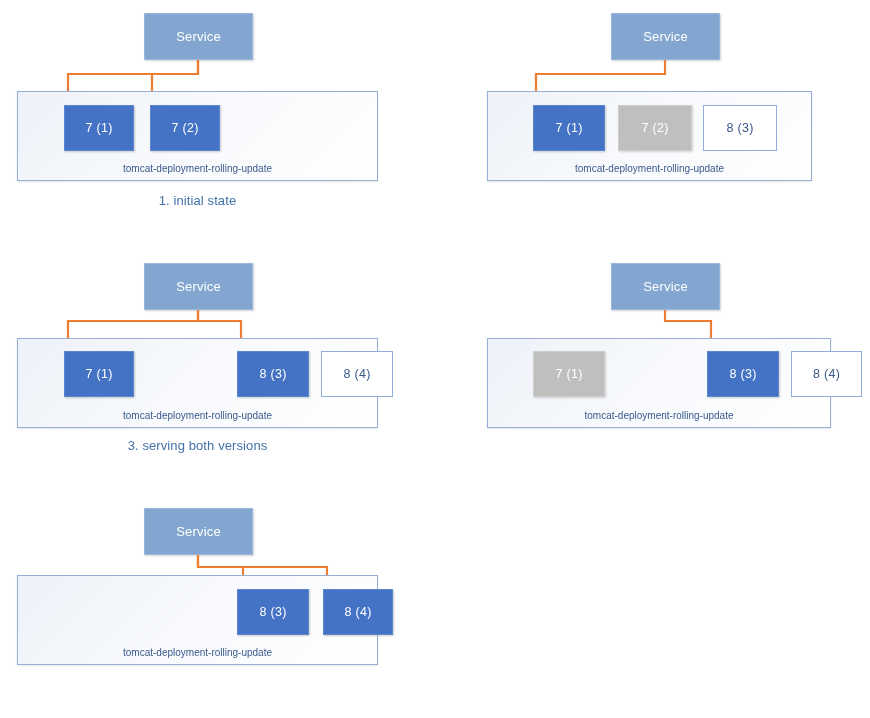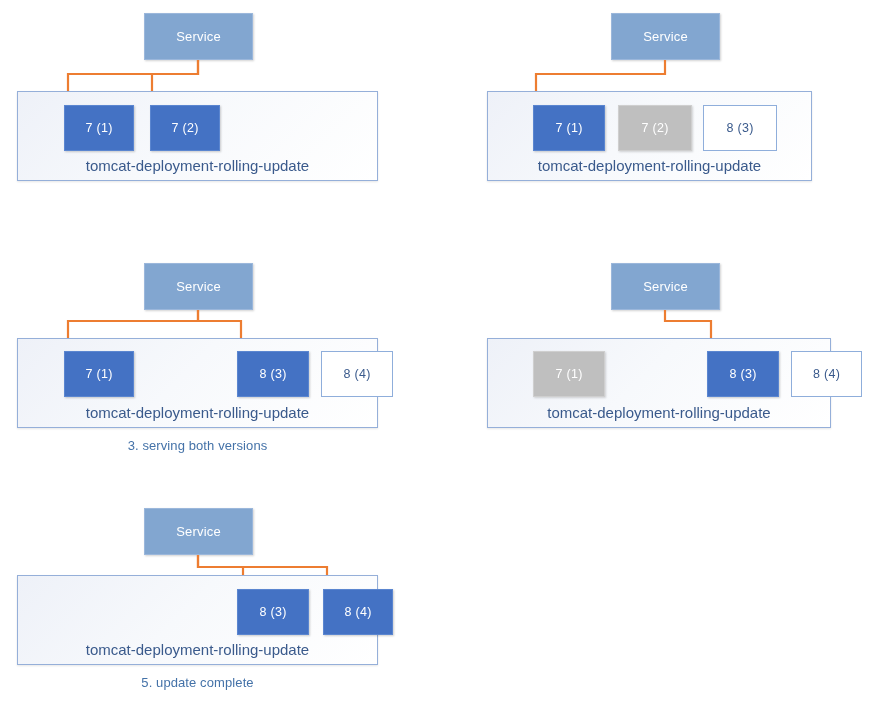--- a/index.html
+++ b/index.html
@@ -39,21 +39,21 @@
     background: linear-gradient(135deg, #eef1f8 0%, #f7f9fc 45%, #ffffff 100%);
     box-shadow: 0 1px 2px rgba(0,0,0,.10);
   }
   .deploy-label {
     position: absolute;
     left: 0;
     right: 0;
     bottom: 6px;
     text-align: center;
     color: #3A5A8C;
-    font-size: 15px;
+    font-size: 10px;
   }
   
   .pod {
     position: absolute;
     box-sizing: border-box;
     display: flex;
     align-items: center;
     justify-content: center;
     font-size: 12.5px;
     letter-spacing: .3px;
@@ -108,20 +108,21 @@
     <polygon points="146,96 158,96 152,108" fill="#ED7D31"></polygon>
   </svg>
 
   <div class="deploy-box" style="left:17px;top:91px;width:361px;height:90px;">
     <div class="deploy-label">tomcat-deployment-rolling-update</div>
   </div>
 
   <div class="pod active" style="left:32px;top:105px;width:70px;height:46px;">7 (1)</div>
   <div class="pod active" style="left:118px;top:105px;width:70px;height:46px;">7 (2)</div>
 
+  <div class="caption" style="left:0;top:193px;width:395px;">1. initial state</div>
 </div>
 
 <div class="panel" style="left:435px;top:0;width:435px;height:220px;">
 
   <div class="service-box" style="left:176px;top:13px;width:109px;height:47px;">Service</div>
 
   <svg class="wires" width="435" height="220" viewBox="0 0 435 220">
     <g fill="none" stroke="#ED7D31" stroke-width="2.2">
       <path d="M230,60 L230,74 L101,74 L101,96"></path>
     </g>
@@ -196,14 +197,13 @@
     <polygon points="321,84 333,84 327,96" fill="#ED7D31"></polygon>
   </svg>
 
   <div class="deploy-box" style="left:17px;top:80px;width:361px;height:90px;">
     <div class="deploy-label">tomcat-deployment-rolling-update</div>
   </div>
 
   <div class="pod active" style="left:205px;top:94px;width:72px;height:46px;">8 (3)</div>
   <div class="pod active" style="left:291px;top:94px;width:70px;height:46px;">8 (4)</div>
 
-  <div class="caption" style="left:0;top:180px;width:395px;">5. update complete</div>
 </div>
 
 </body></html>

